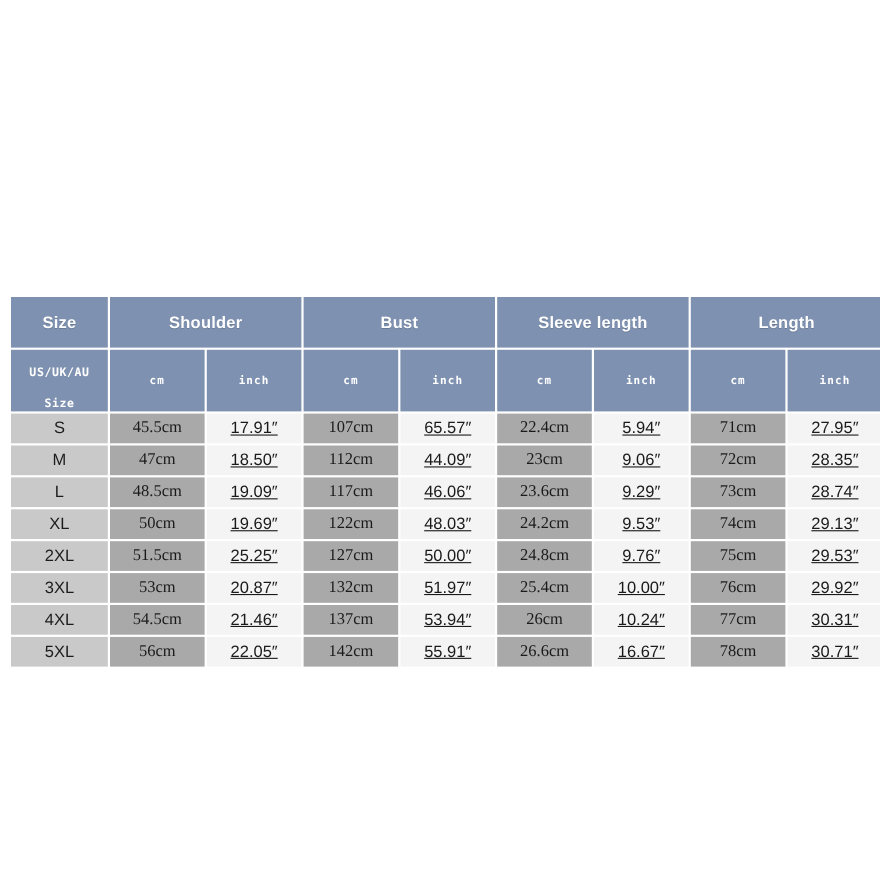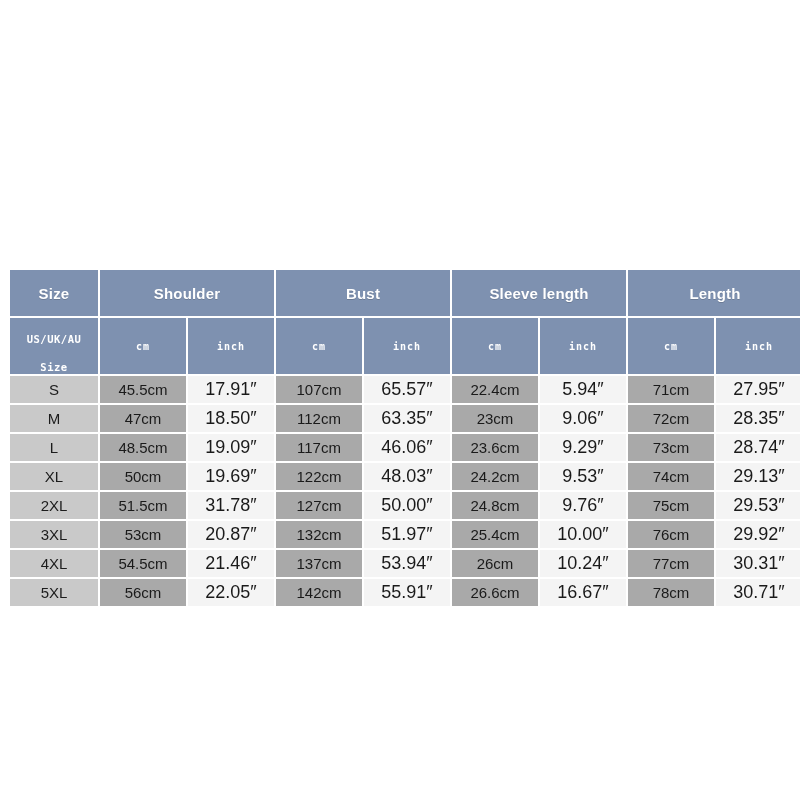--- a/index.html
+++ b/index.html
@@ -76,26 +76,28 @@
     background: #c9c9c9;
     color: #1c1c1c;
     font-size: 15px;
     height: 27px;
   }
   .c-cm {
     background: #a9a9a9;
     color: #1a1a1a;
     font-size: 15px;
     height: 27px;
+    font-family: Liberation Serif, serif;
   }
   .c-inch {
     background: #f4f4f4;
     color: #1a1a1a;
-    font-size: 18px;
+    font-size: 15px;
     height: 27px;
+    text-decoration: underline;
   }
 
   
   col.col-size  { width: 88px; }
   col.col-cm    { width: 86px; }
   col.col-inch  { width: 86px; }
 </style>
 </head>
 <body>
 
@@ -147,21 +149,21 @@
           <td class="c-cm">22.4cm</td>
           <td class="c-inch">5.94″</td>
           <td class="c-cm">71cm</td>
           <td class="c-inch">27.95″</td>
         </tr>
         <tr>
           <td class="c-size">M</td>
           <td class="c-cm">47cm</td>
           <td class="c-inch">18.50″</td>
           <td class="c-cm">112cm</td>
-          <td class="c-inch">63.35″</td>
+          <td class="c-inch">44.09″</td>
           <td class="c-cm">23cm</td>
           <td class="c-inch">9.06″</td>
           <td class="c-cm">72cm</td>
           <td class="c-inch">28.35″</td>
         </tr>
         <tr>
           <td class="c-size">L</td>
           <td class="c-cm">48.5cm</td>
           <td class="c-inch">19.09″</td>
           <td class="c-cm">117cm</td>
@@ -178,21 +180,21 @@
           <td class="c-cm">122cm</td>
           <td class="c-inch">48.03″</td>
           <td class="c-cm">24.2cm</td>
           <td class="c-inch">9.53″</td>
           <td class="c-cm">74cm</td>
           <td class="c-inch">29.13″</td>
         </tr>
         <tr>
           <td class="c-size">2XL</td>
           <td class="c-cm">51.5cm</td>
-          <td class="c-inch">31.78″</td>
+          <td class="c-inch">25.25″</td>
           <td class="c-cm">127cm</td>
           <td class="c-inch">50.00″</td>
           <td class="c-cm">24.8cm</td>
           <td class="c-inch">9.76″</td>
           <td class="c-cm">75cm</td>
           <td class="c-inch">29.53″</td>
         </tr>
         <tr>
           <td class="c-size">3XL</td>
           <td class="c-cm">53cm</td>

